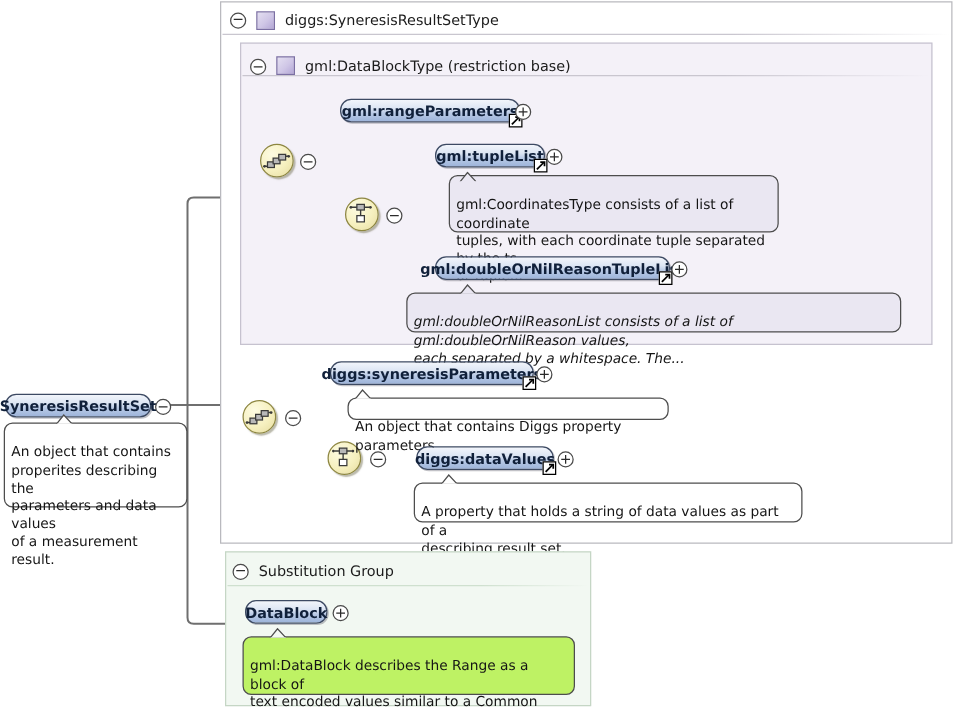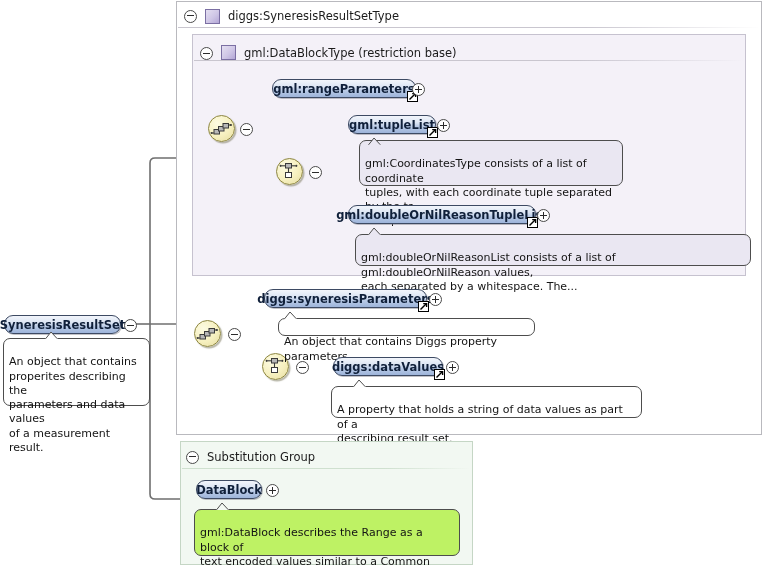--- a/index.html
+++ b/index.html
@@ -270,21 +270,21 @@
     <span>gml:doubleOrNilReasonTupleList</span>
     <span class="extref">
       <svg width="9" height="9" viewBox="0 0 9 9">
         <path d="M1.5,7.5 L7,2" stroke="#000" stroke-width="1.4"></path>
         <path d="M4.2,1.6 H7.6 V5" fill="none" stroke="#000" stroke-width="1.4"></path>
       </svg>
     </span>
   </div>
   <span class="tgl plus toggle-abs" style="left:537px;top:209px;"></span>
 
-  <div class="ann onlav" style="left:355px;top:234px;width:396px;height:32px;">
+  <div class="ann onlav" style="left:325px;top:234px;width:396px;height:32px;font-style:italic;">
     <span>gml:doubleOrNilReasonList consists of a list of gml:doubleOrNilReason values,
 each separated by a whitespace. The...</span>
   </div>
   <div class="tail" style="left:367px;top:227px;">
     <svg width="16" height="9" viewBox="0 0 16 9">
       <path d="M1,8.5 L7,1 L14,8.5" fill="#eae7f2" stroke="#4d4d4d" stroke-width="1"></path>
       <path d="M1.5,8.5 L14,8.5" stroke="#eae7f2" stroke-width="1.6"></path>
     </svg>
   </div>
 

